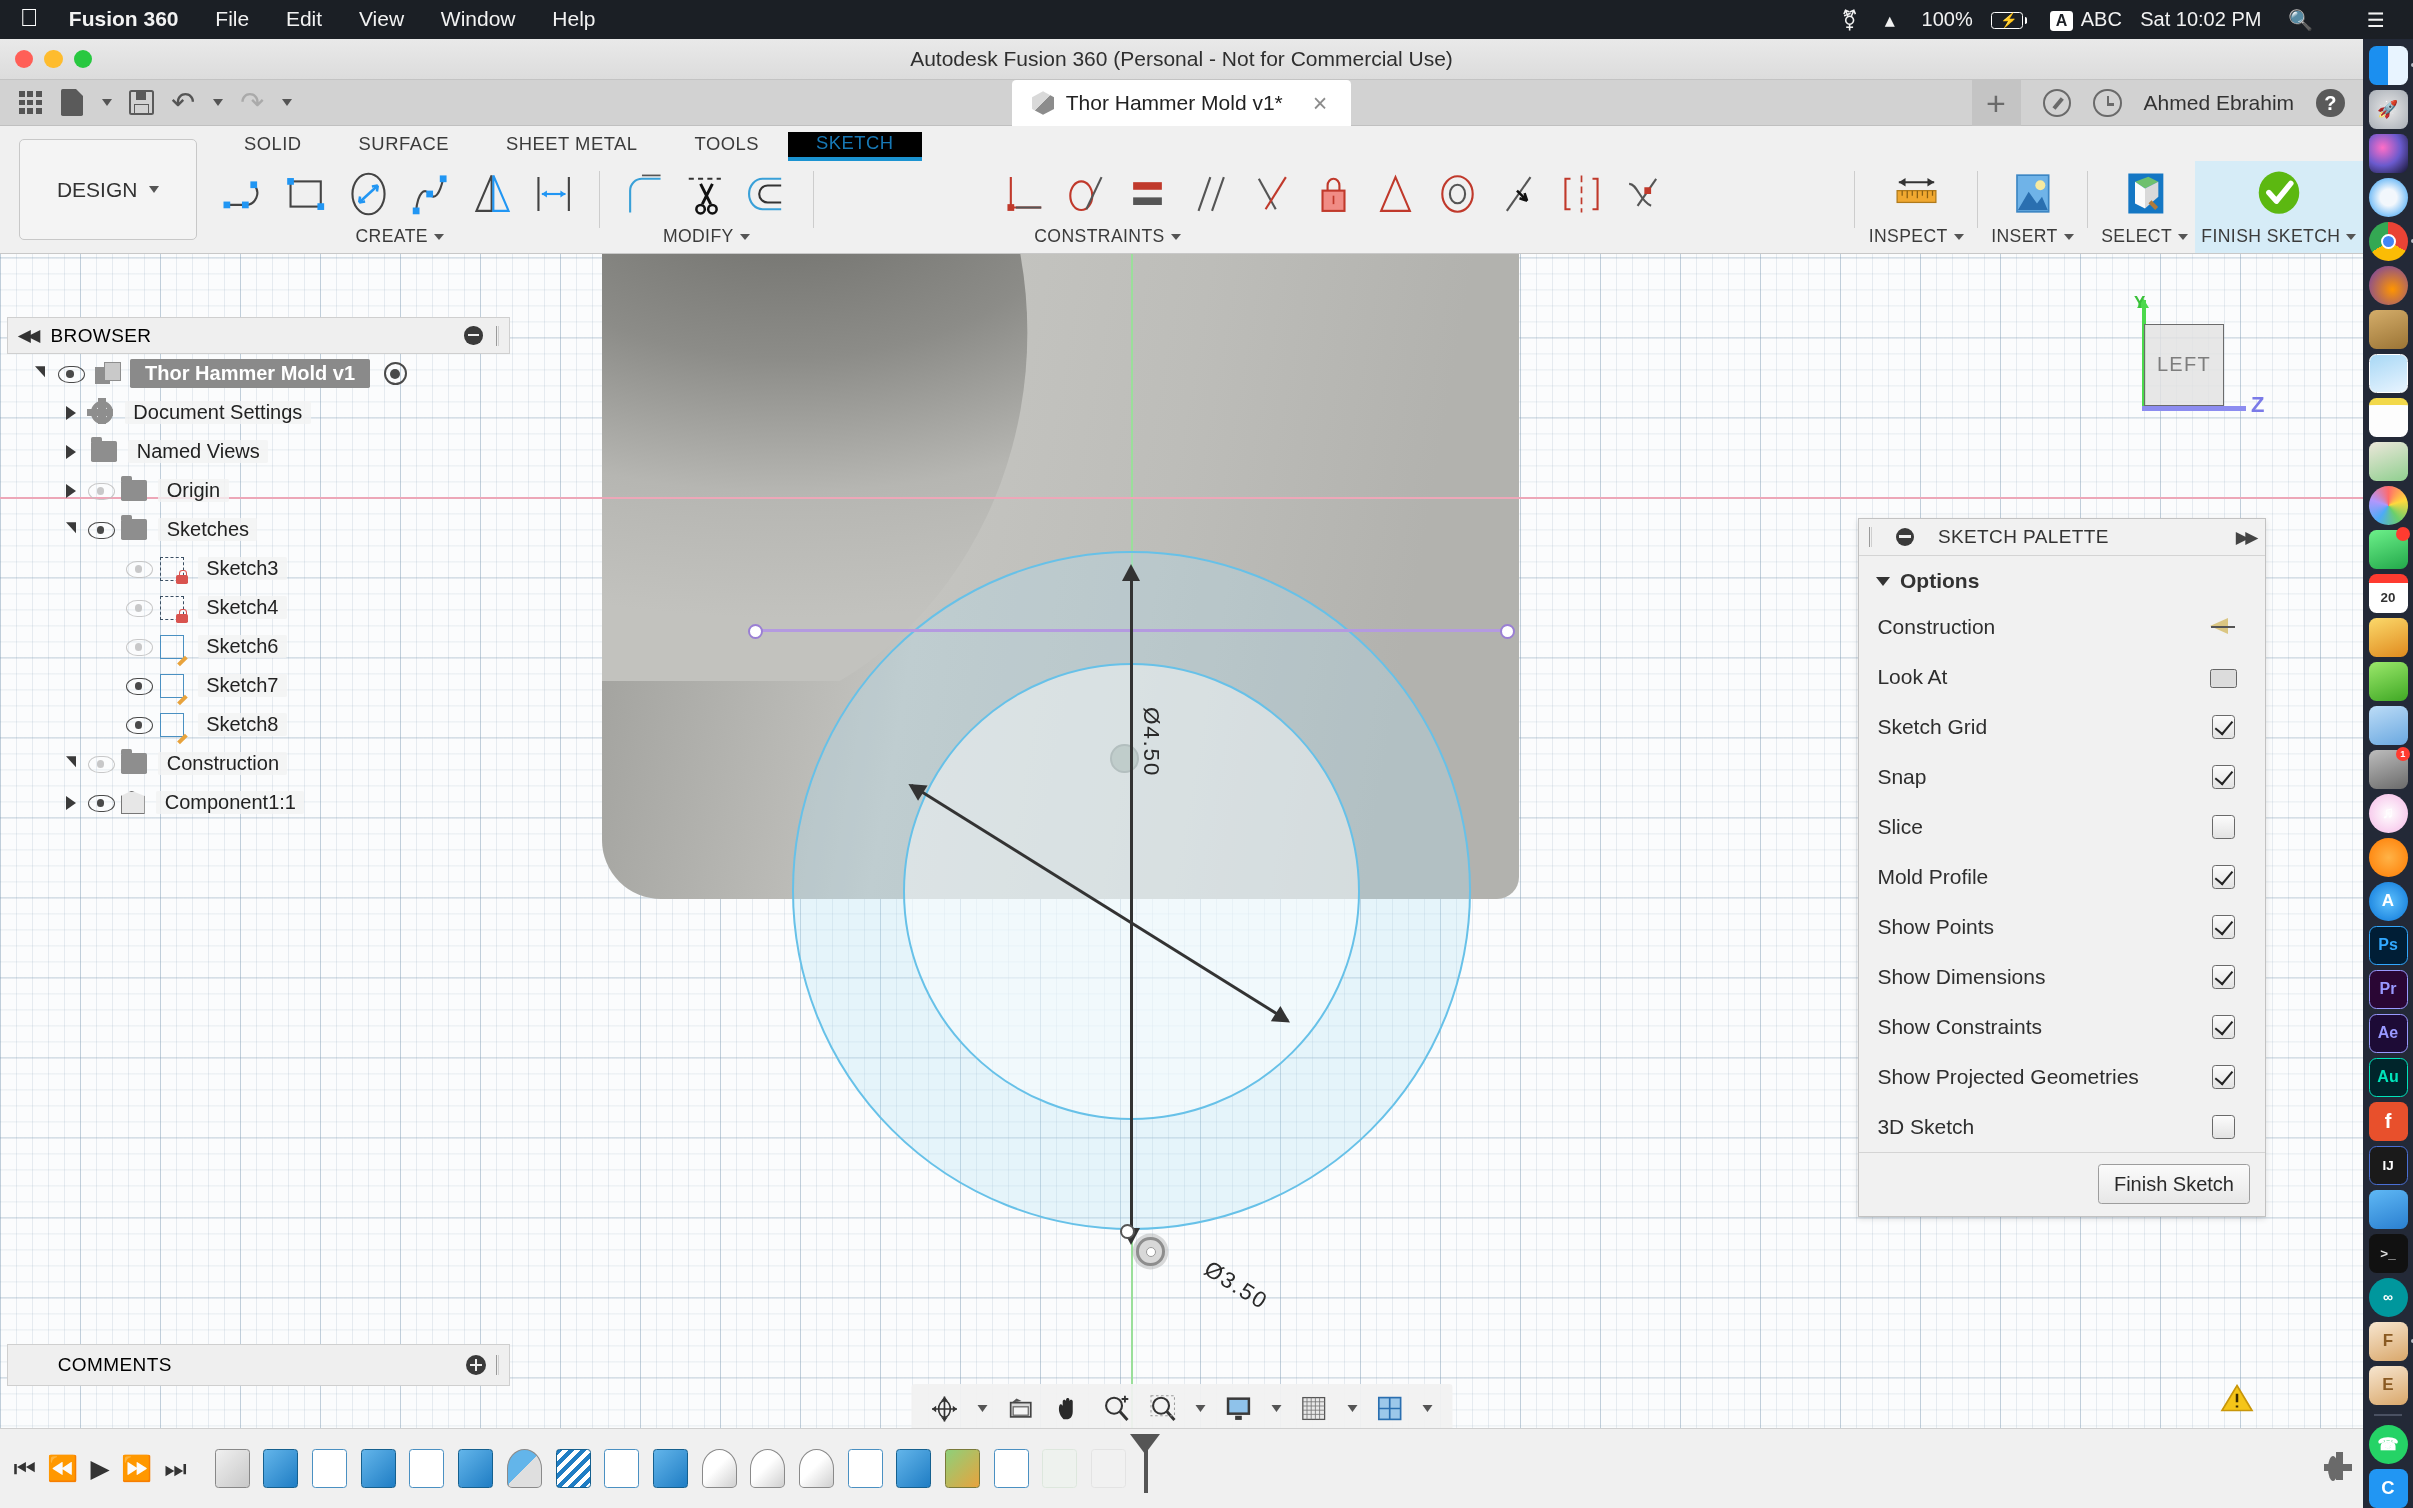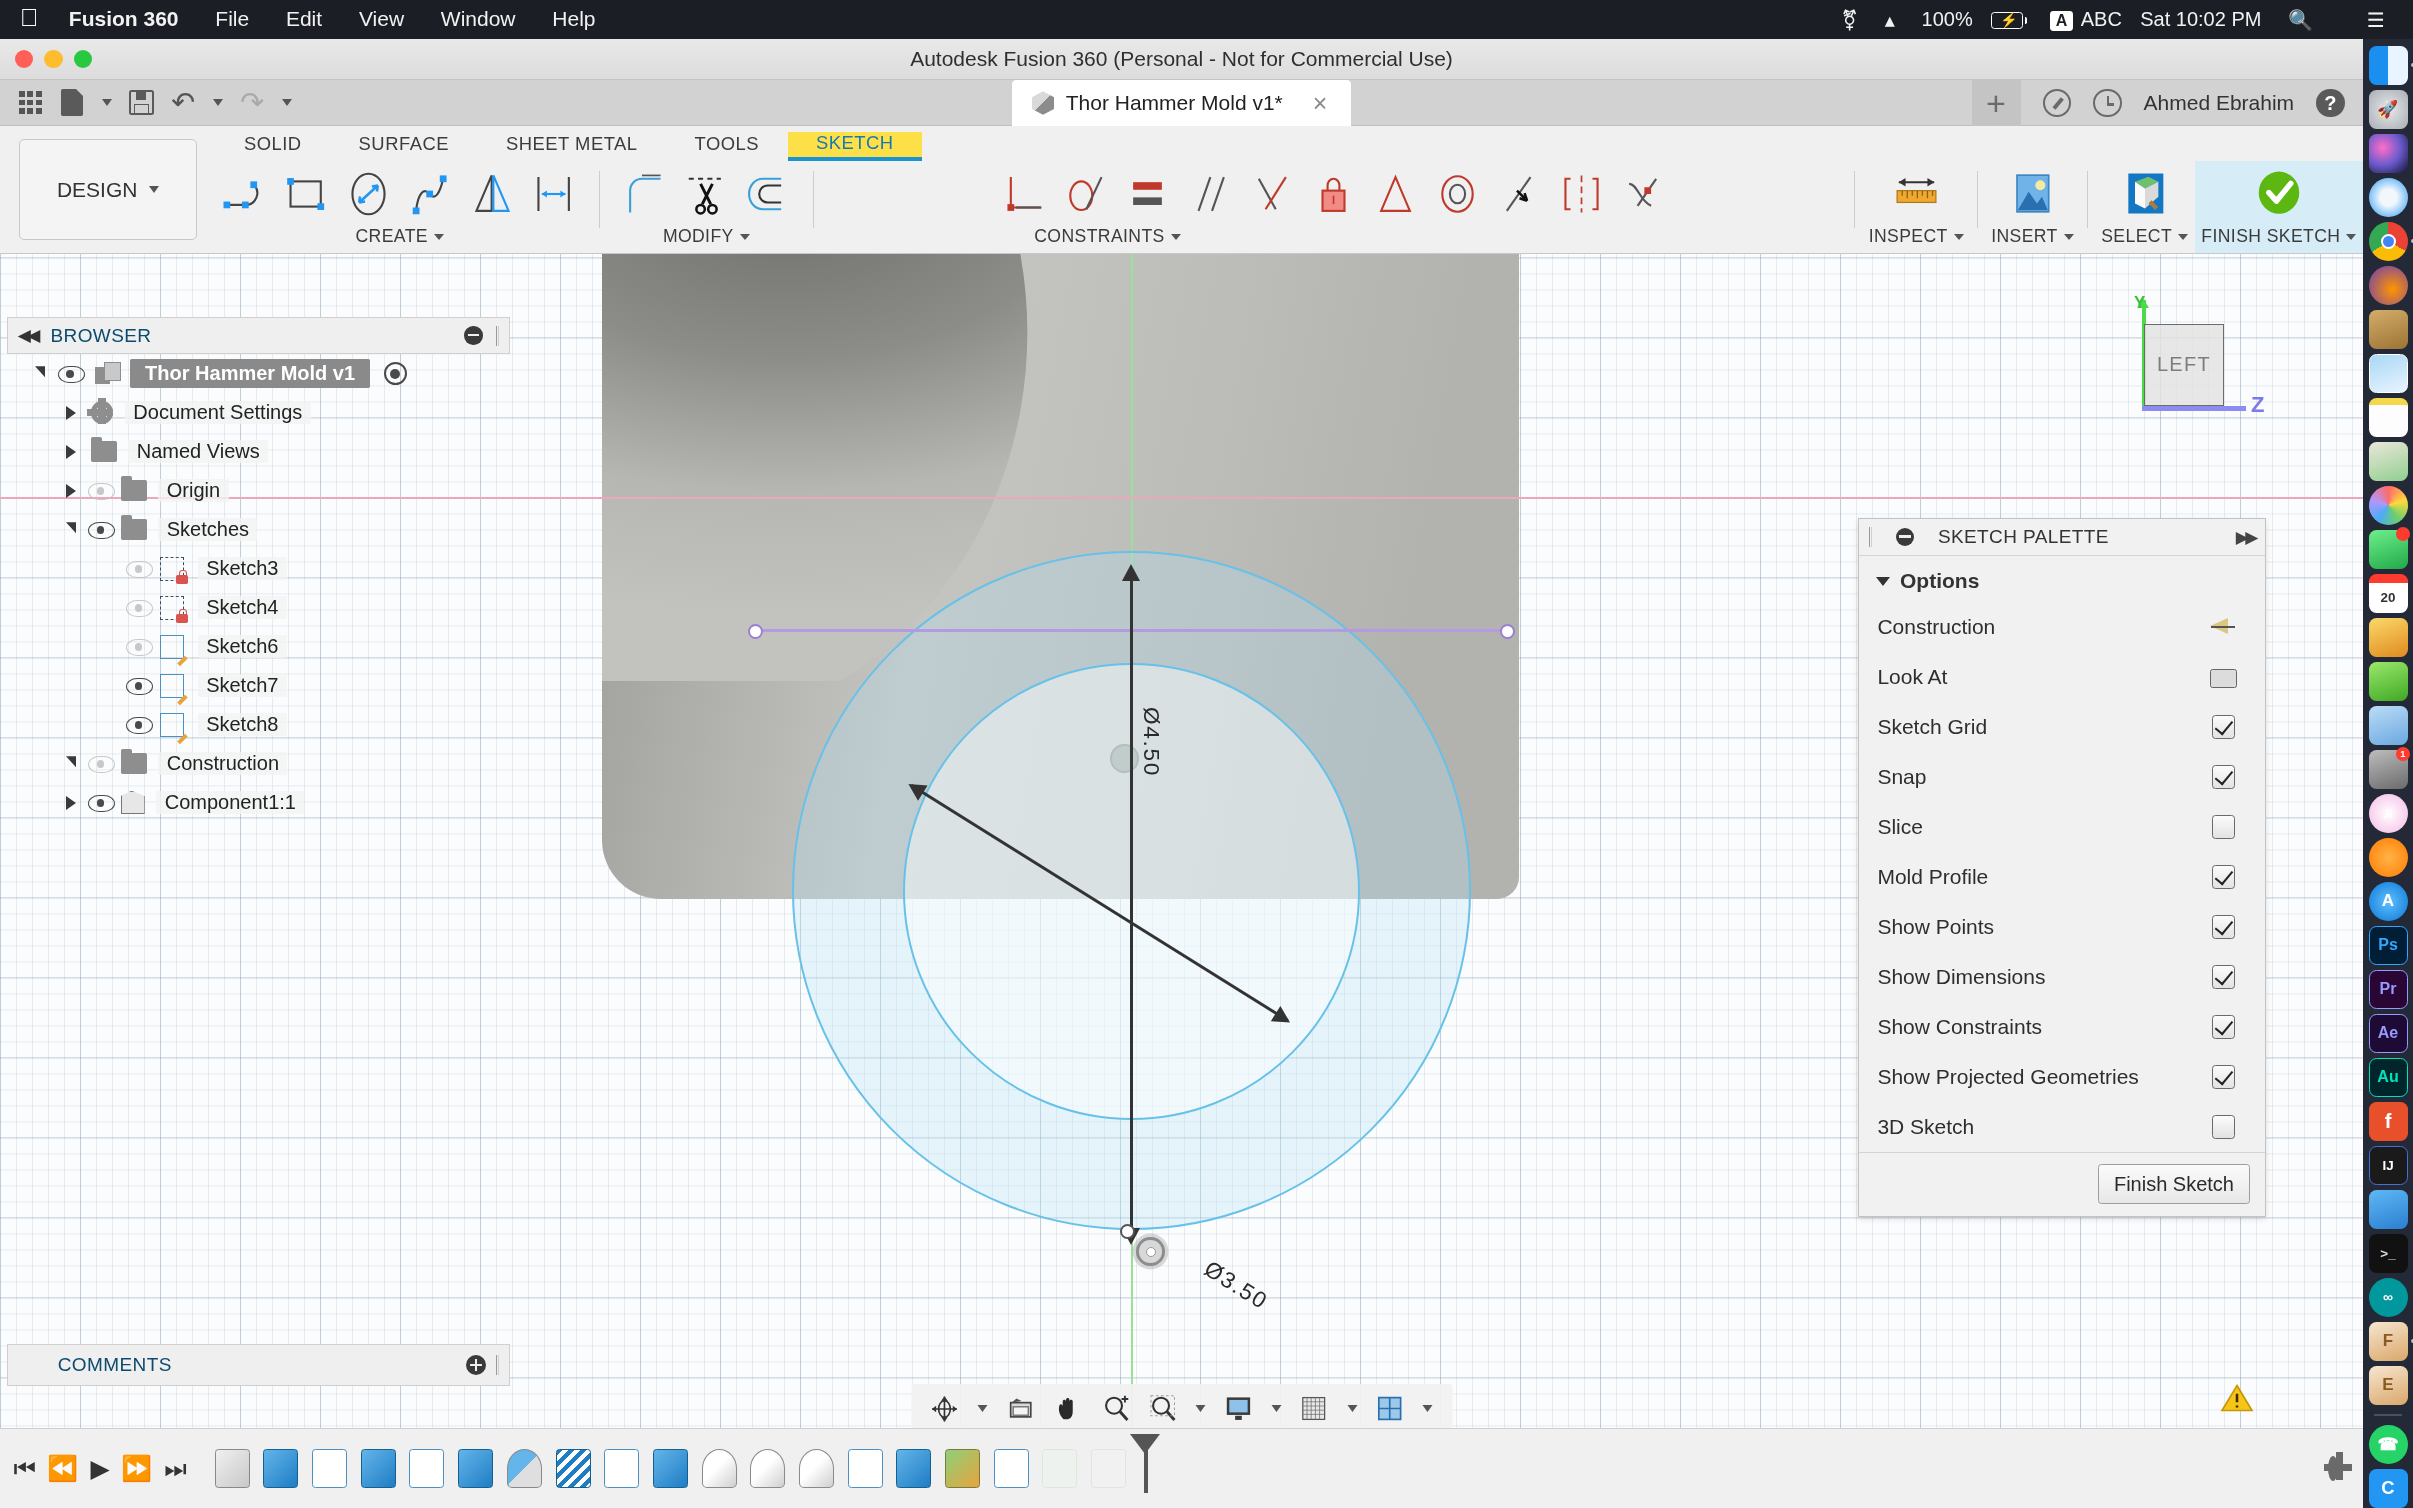--- a/index.html
+++ b/index.html
@@ -120,21 +120,21 @@
     width: 178px; margin: 13.4px 10px 13.4px 19px; border: 0.8px solid #c8c8c8; border-radius: 5px;
     background: #f4f4f4; display:flex; align-items:center; justify-content:center; gap:11.7px;
     font-size: 21px; color:#333; cursor:pointer;
   }
   #ribbon-main { flex: 1; display:flex; flex-direction:column; }
   #tabsrow { height: 35px; display:flex; align-items:flex-end; gap:0; padding-left: 8.4px; }
   .rtab {
     font-size:18.4px; color:#3b3b3b; letter-spacing:0.5px; padding: 0 28.5px 5.9px 28.5px; cursor:pointer;
     white-space:nowrap;
   }
-  .rtab.active { background:#fde047; color:#1778b5; border-bottom: 4.2px solid #1b93d1; padding-bottom:3.4px; }
+  .rtab.active { background:#000000; color:#1778b5; border-bottom: 4.2px solid #1b93d1; padding-bottom:3.4px; }
   #toolsrow { flex:1; display:flex; align-items:stretch; }
   .tgroup { display:flex; flex-direction:column; align-items:center; padding: 0 6.7px; }
   .tgroup-icons { flex:1; display:flex; align-items:center; gap: 0; }
   .tgroup-label { font-size:17.6px; color:#3b3b3b; letter-spacing:0.4px; padding-bottom:5.9px; display:flex; align-items:center; gap:5.9px; }
   .tbtn { width: 62px; height: 65px; display:flex; align-items:center; justify-content:center; cursor:pointer; }
   .tbtn.wide { width: 74px; }
   .tsep { width:0.8px; background:#cdcdcd; margin: 10px 6.7px 25px 6.7px; }
   #finishgrp { background:#d6ecf7; }
 
   
@@ -157,21 +157,21 @@
 
   
   #browser {
     position:absolute; left: 6.7px; top: 63px; width: 503px;
     font-size: 20px; color:#222; z-index: 30;
   }
   #browser-head {
     height: 37px; background:#efefef; border:0.8px solid #cfcfcf;
     display:flex; align-items:center; padding: 0 10px; gap: 13.4px;
   }
-  .bh-title { font-size: 19px; color:#0c4a6e; letter-spacing:0.4px; }
+  .bh-title { font-size: 19px; color:#000000; letter-spacing:0.4px; }
   .bh-spacer { flex:1; }
   .dot-btn { width:18.4px;height:18.4px;border-radius:50%;background:#3a3a3a;position:relative; }
   .dot-btn:after{content:"";position:absolute;left:3.4px;top:7.5px;width:11.7px;height:2.5px;background:#efefef;}
   .grip { width:2.5px;height:20px;border-left:1.7px solid #9a9a9a;border-right:0.8px solid #cfcfcf; }
   .rew { color:#333; font-size:17px; letter-spacing:-3.4px; }
 
   .tnode { display:flex; align-items:center; height: 39px; white-space:nowrap; }
   .tw { width: 30px; display:flex; align-items:center; justify-content:center; }
   .arrowtri { width:0;height:0;border-top:7.5px solid transparent;border-bottom:7.5px solid transparent;border-left:10px solid #3a3a3a; }
   .arrowtri.open { border:none; width:0;height:0;

